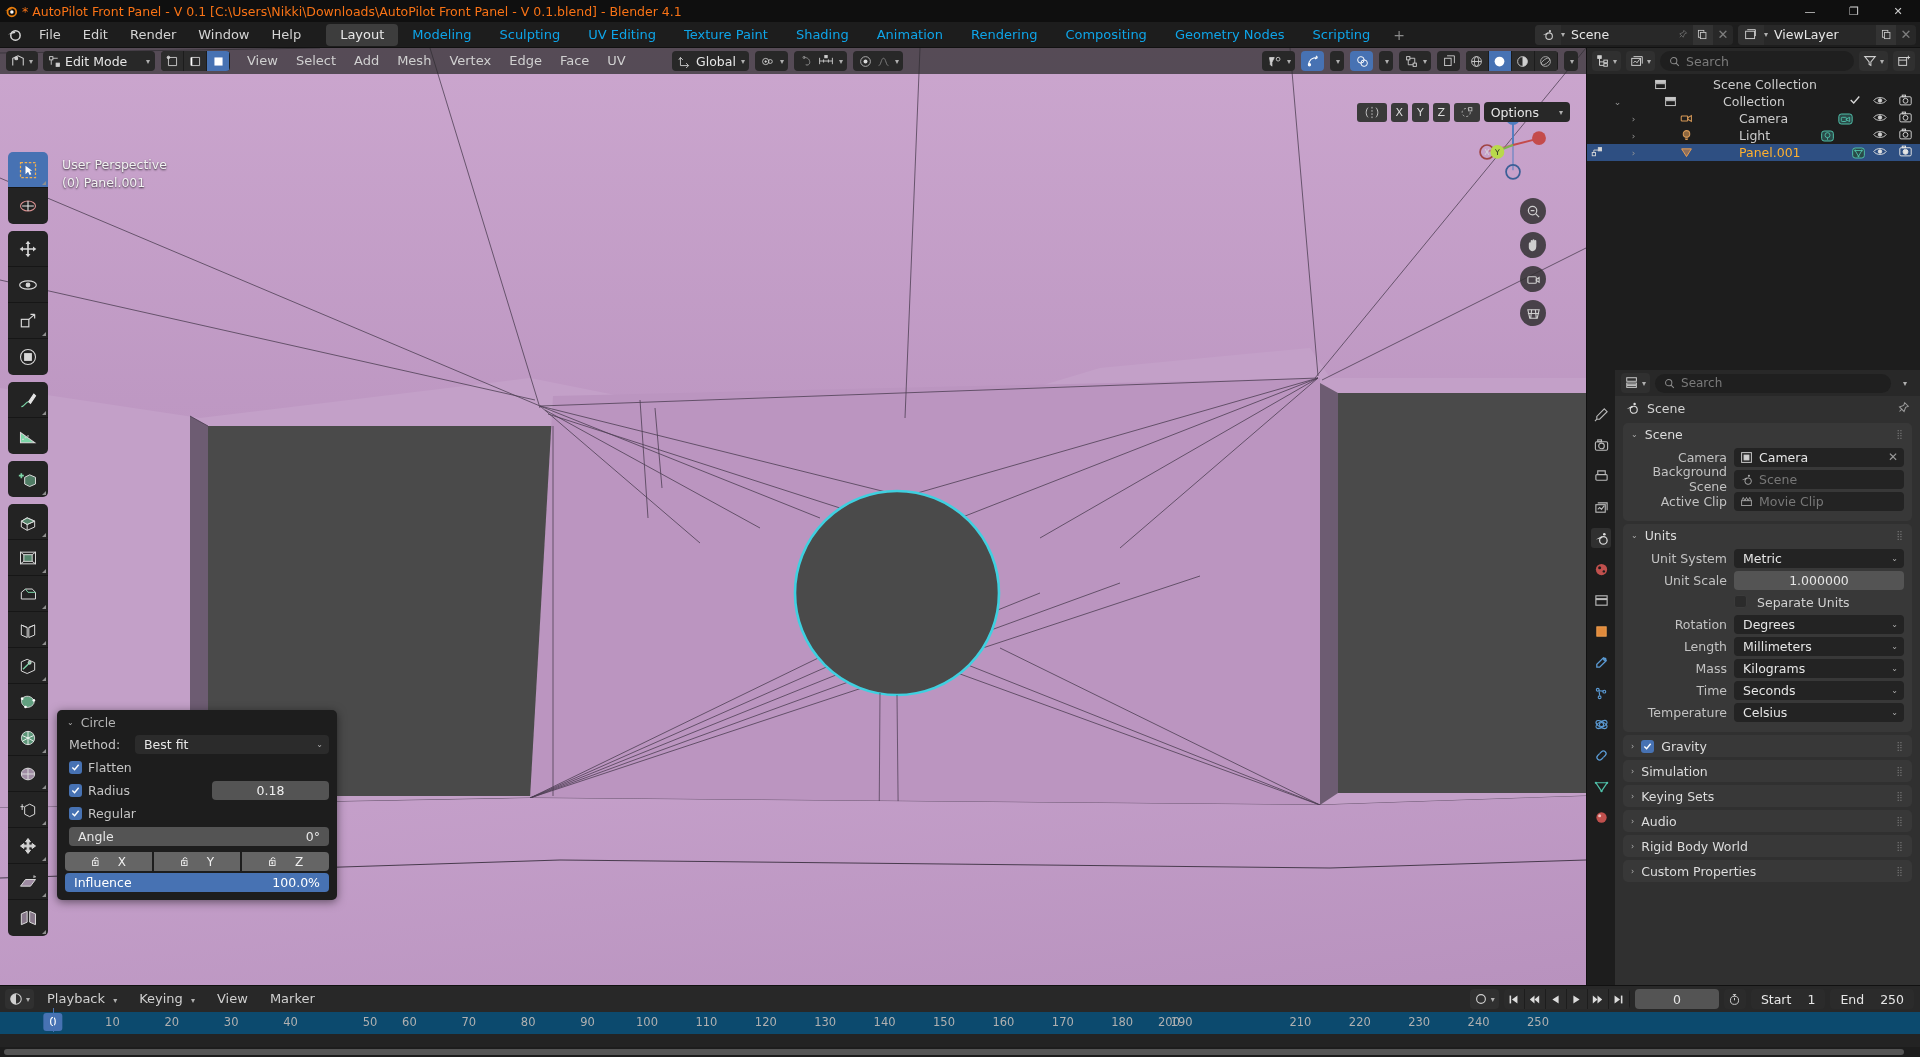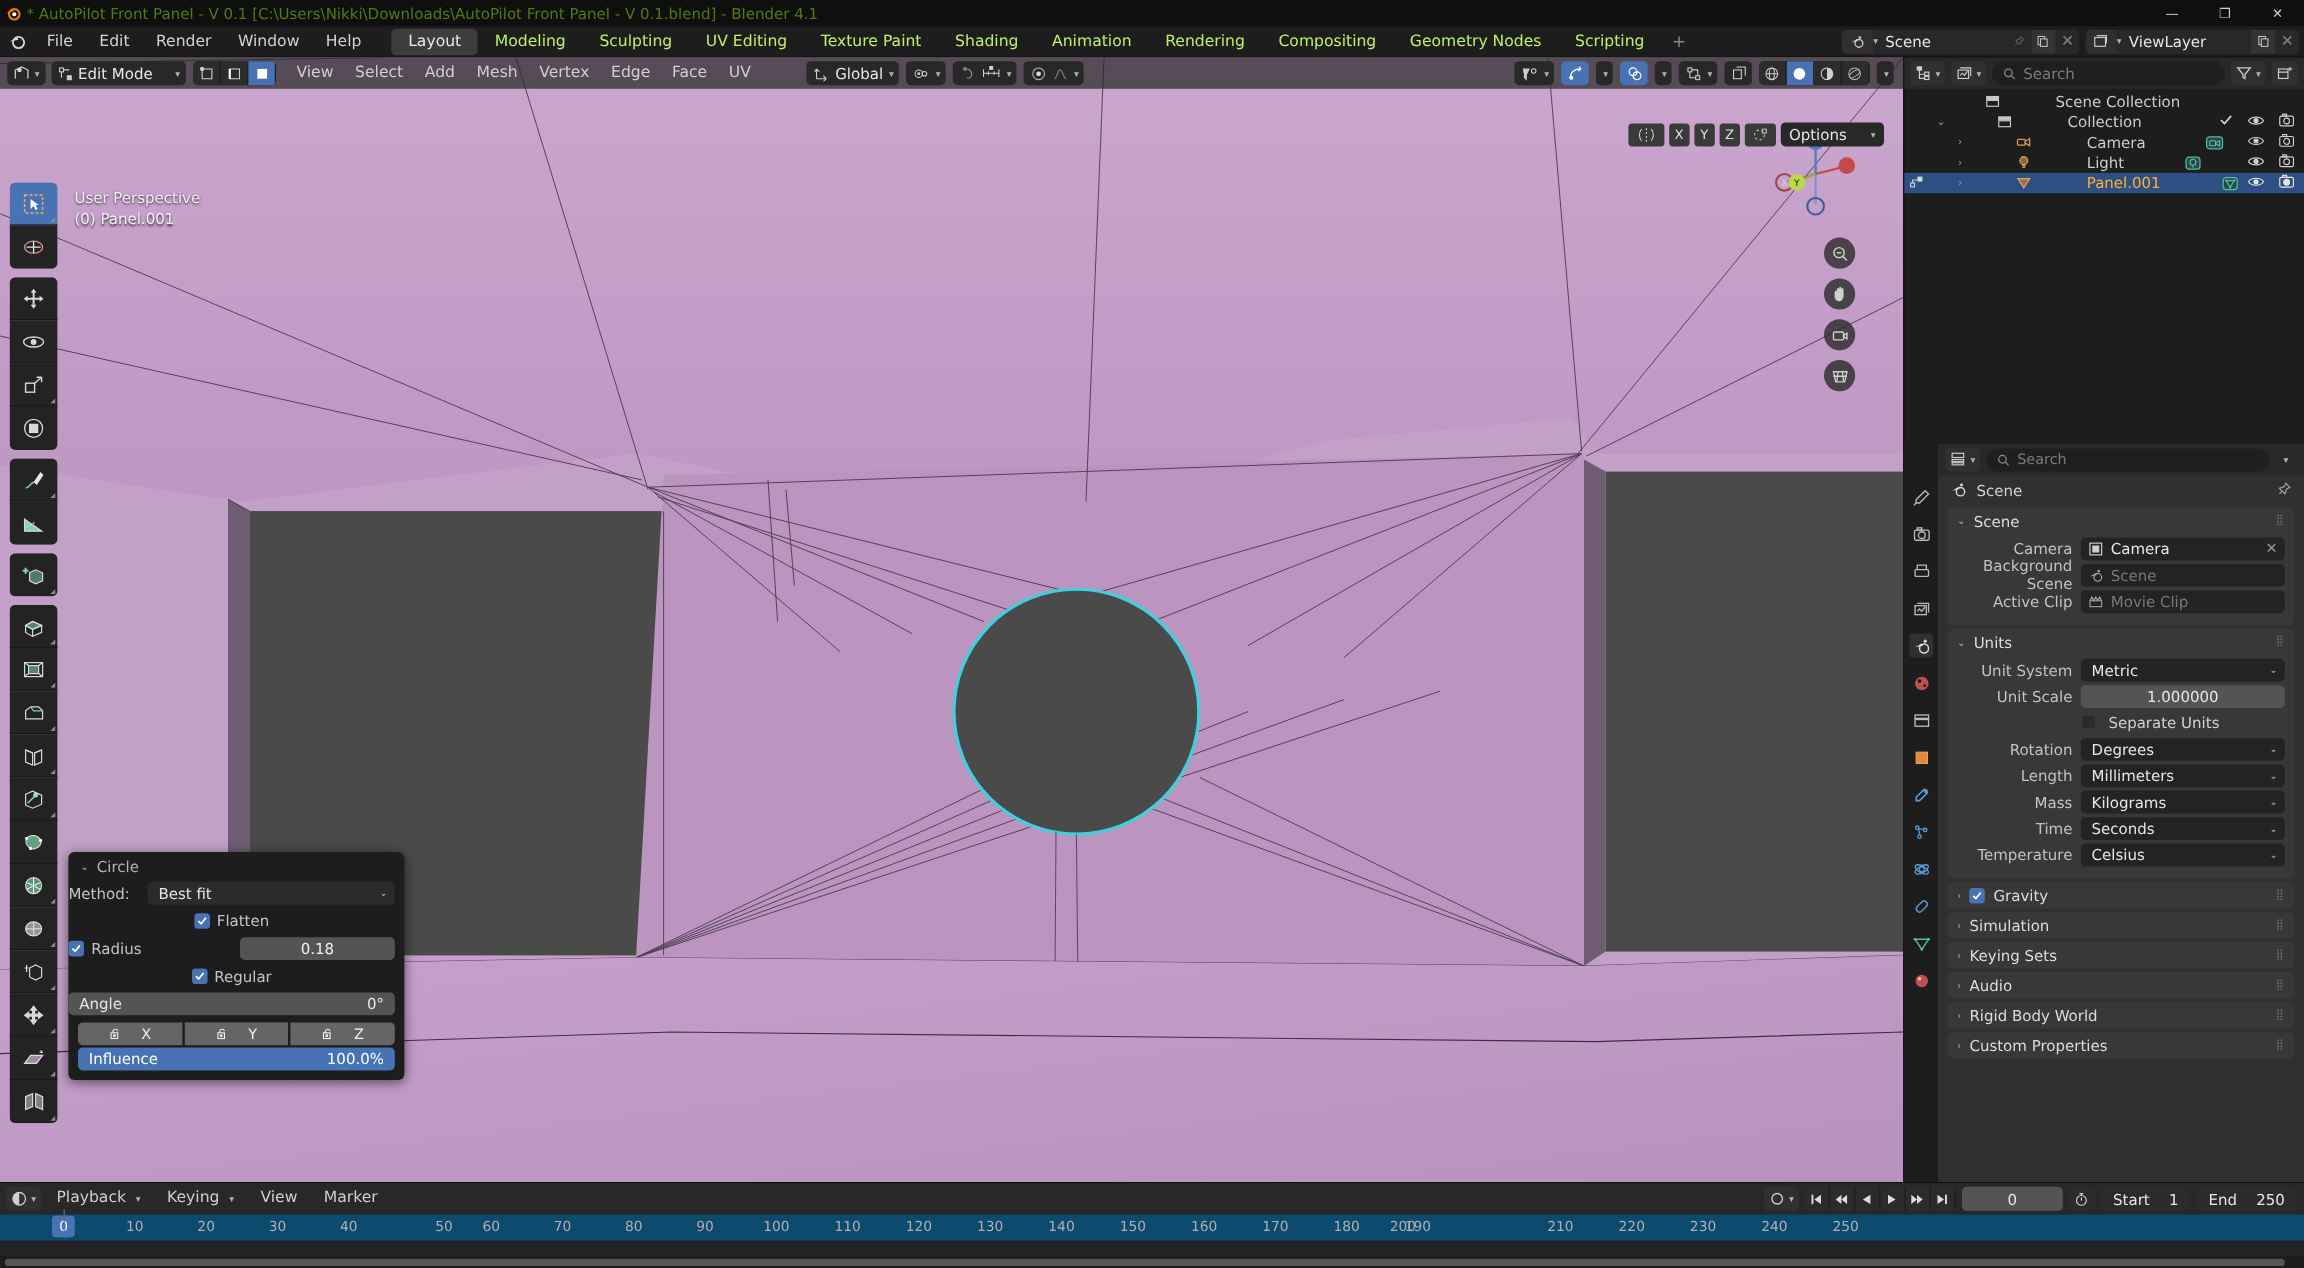--- a/index.html
+++ b/index.html
@@ -11,34 +11,34 @@
     -webkit-font-smoothing:antialiased;
   }
   .app { position:relative; width:1920px; height:1057px; }
 
   
   .titlebar {
     position:absolute; top:0; left:0; width:1920px; height:22px;
     background:#0f0f0f; display:flex; align-items:center;
   }
   .titlebar .tlogo { width:22px; height:22px; display:flex; align-items:center; justify-content:center; }
-  .titlebar .ttext { font-size:12.5px; color:#4d7c0f; white-space:nowrap; }
+  .titlebar .ttext { font-size:12.5px; color:#f97316; white-space:nowrap; }
   .winbtns { position:absolute; right:0; top:0; height:22px; display:flex; }
   .winbtn { width:44px; height:22px; display:flex; align-items:center; justify-content:center; color:#cfcfcf; font-size:11px; }
 
   
   .topbar {
     position:absolute; top:22px; left:0; width:1920px; height:26px;
     background:#1d1d1d; display:flex; align-items:center;
     border-bottom:1px solid #111;
   }
   .blogo { width:28px; display:flex; align-items:center; justify-content:center; }
   .menu-item { padding:0 11px; height:26px; line-height:26px; font-size:13px; color:#d4d4d4; cursor:default; }
   .wstabs { display:flex; align-items:center; margin-left:14px; height:38px; }
-  .wstab { padding:0 14px; height:22px; line-height:22px; border-radius:4px; font-size:13px; color:#bef264; }
+  .wstab { padding:0 14px; height:22px; line-height:22px; border-radius:4px; font-size:13px; color:#0ea5e9; }
   .wstab.active { background:#3d3d3d; color:#e8e8e8; }
   .wstab-plus { padding:0 9px; color:#8a8a8a; font-size:14px; }
   .topbar-right { position:absolute; right:4px; display:flex; align-items:center; gap:5px; height:26px; }
   .id-block { display:flex; align-items:center; height:20px; background:#282828; border-radius:4px; overflow:hidden; }
   .id-icon { width:26px; height:20px; display:flex; align-items:center; justify-content:center; background:#2f2f2f; }
   .id-name { padding:0 10px 0 6px; min-width:108px; height:20px; line-height:20px; background:#282828; font-size:12.5px; }
   .id-btn { width:20px; height:20px; display:flex; align-items:center; justify-content:center; background:#333; }
   .id-btn.dim { background:#282828; opacity:.45; }
 
   
@@ -75,21 +75,21 @@
   .xyzbtn { width:17px;height:19px; background:#3a3a3a; border-radius:3px; display:flex;align-items:center;justify-content:center; font-size:11px; color:#ddd; }
   .optbtn { height:20px; background:#282828; border-radius:4px; display:flex; align-items:center; gap:20px; padding:0 7px; font-size:12.5px; }
 
   
   .oppanel {
     position:absolute; left:57px; bottom:85px; width:280px;
     background:#1d1d1d; border-radius:5px; z-index:15;
     box-shadow:0 2px 10px rgba(0,0,0,.5); padding:0 0 8px 0;
   }
   .op-head { height:24px; display:flex; align-items:center; gap:7px; padding:0 10px; font-size:12.5px; color:#b4b4b4; }
-  .op-row { display:flex; align-items:center; height:20px; margin:0 8px 3px 0; gap:6px;justify-content:center; }
+  .op-row { display:flex; align-items:center; height:20px; margin:0 8px 3px 12px; gap:6px; }
   .op-label { font-size:12.5px; color:#c4c4c4; }
   .op-select { flex:1; height:19px; background:#2b2b2b; border-radius:4px; display:flex; align-items:center; justify-content:space-between; padding:0 6px 0 9px; font-size:12.5px; }
   .cbx { width:13px; height:13px; border-radius:3px; background:#4772b3; display:flex; align-items:center; justify-content:center; flex:none; }
   .cbx.off { background:#2b2b2b; border:1px solid #3b3b3b; }
   .cbx svg { display:block; }
   .op-num { height:19px; background:#545454; border-radius:4px; display:flex; align-items:center; justify-content:center; font-size:12.5px; color:#f0f0f0; }
   .op-wide { flex:1; height:19px; background:#545454; border-radius:4px; display:flex; align-items:center; justify-content:space-between; padding:0 9px; font-size:12.5px; }
   .lockrow { display:flex; margin:6px 8px 0 8px; gap:2px; }
   .lockcell { flex:1; height:19px; background:#656565; display:flex; align-items:center; justify-content:center; gap:16px; font-size:12px; color:#f0f0f0; }
   .lockcell:first-child { border-radius:4px 0 0 4px; }

